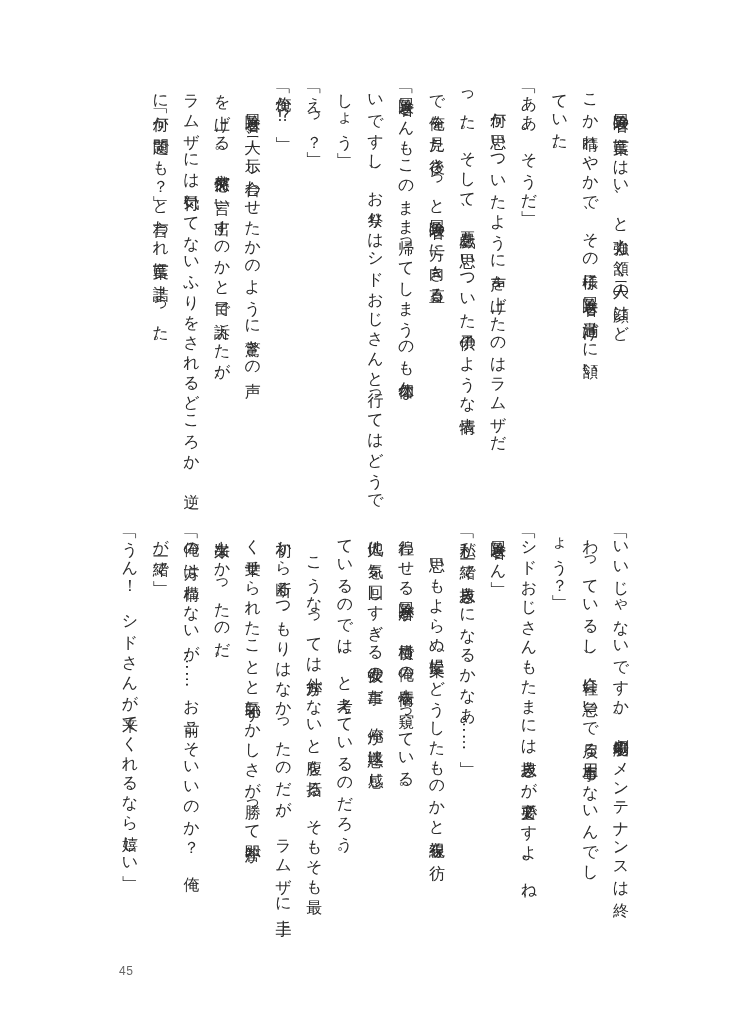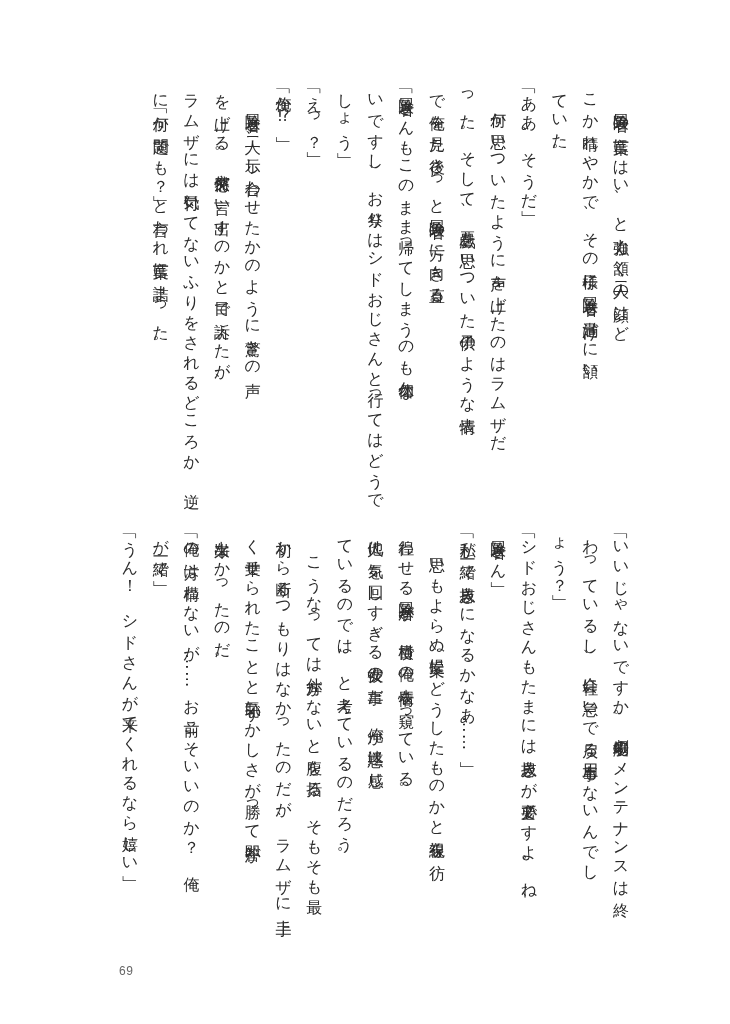--- a/index.html
+++ b/index.html
@@ -93,15 +93,15 @@
     <div class="line">ているのでは、と考えているのだろう。</div>
     <div class="line">　こうなっては仕方がないと腹を括る。そもそも最</div>
     <div class="line">初から断るつもりはなかったのだが、ラムザに上手</div>
     <div class="line">く乗せられたことと気恥ずかしさが勝って即答が</div>
     <div class="line">出来なかったのだ。</div>
     <div class="line">「俺の方は構わないが……お前こそいいのか？　俺</div>
     <div class="line">が一緒で」</div>
     <div class="line">「うん！　シドさんが来てくれるなら嬉しい」</div>
   </div>
 
-  <div class="page-number">69</div>
+  <div class="page-number">45</div>
 
 </div>
 
 </body></html>

